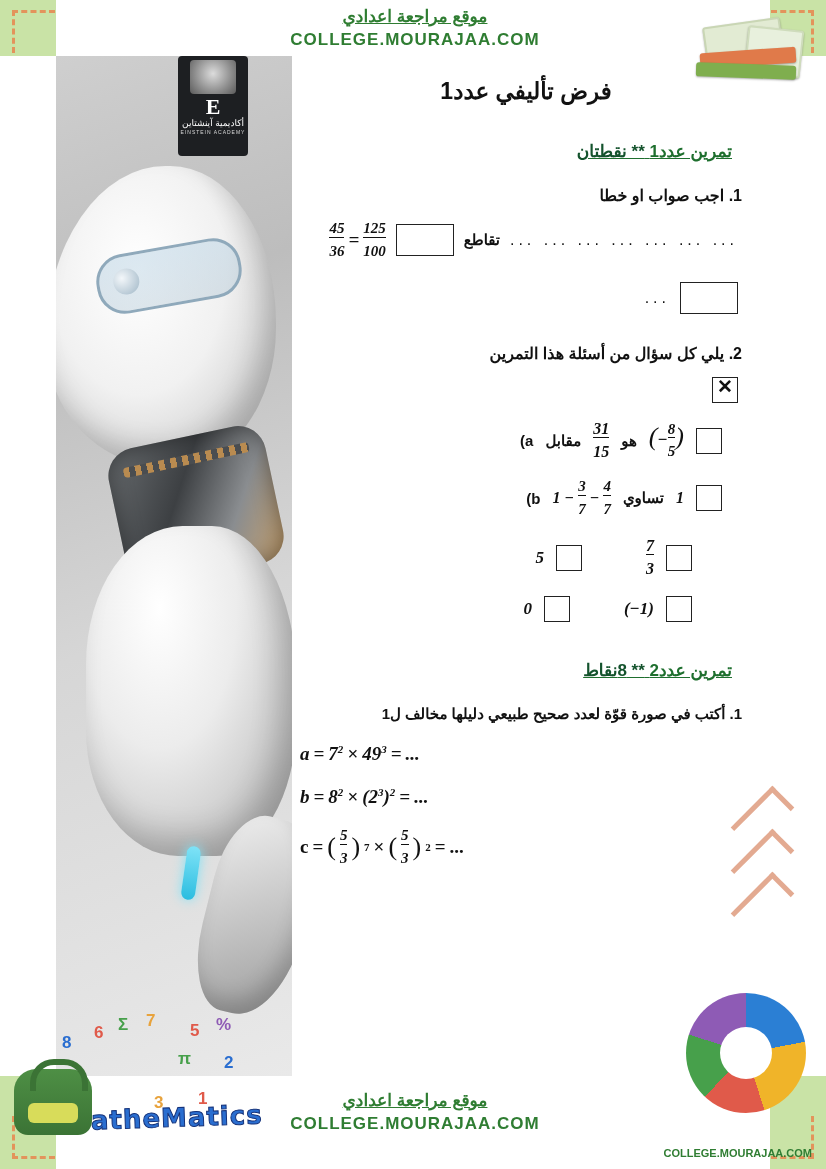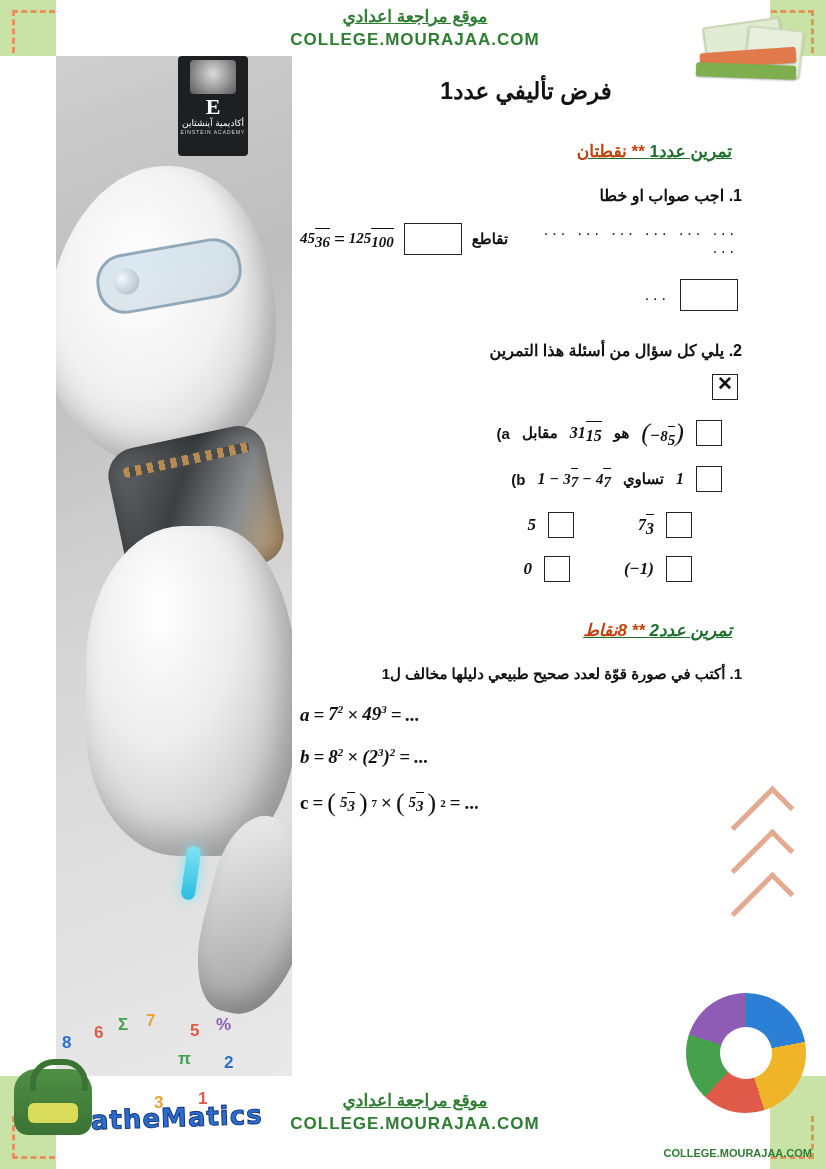--- a/index.html
+++ b/index.html
@@ -354,21 +354,21 @@
     margin: 18px 0 0 0;
     padding-right: 10px;
   }
   .ex-title {
     font-size: 17px;
     font-weight: bold;
     color: #1e6f2e;
     text-decoration: underline;
     margin: 36px 30px 0 0;
   }
-  .ex-title .pts { color:#c2410c; }
+  .ex-title .pts { color:#14532d; }
   .q {
     font-size: 16px;
     font-weight: bold;
     margin: 24px 20px 0 0;
     direction: rtl;
   }
   .row {
     display: flex;
     align-items: center;
     justify-content: flex-start;
@@ -392,21 +392,21 @@
     position: absolute;
     left: 0; right: 0; top: -3px;
     text-align: center;
     font-size: 19px;
     font-weight: bold;
     color: #111;
   }
   .dots { font-size: 16px; letter-spacing: 4px; }
   .frac {
     display: inline-flex;
-    flex-direction: row;
+    flex-direction: column;
     align-items: center;
     font-family: "Liberation Serif", serif;
     font-style: italic;
     font-size: 15px;
     line-height: 1.05;
     vertical-align: middle;
     direction: ltr;
   }
   .frac .den { border-top: 1.4px solid #111; padding-top: 6px; }
   .math {
@@ -603,21 +603,21 @@
     </div>
 
     <div class="opt-line" style="margin-top:18px; margin-right:70px;">
       <span class="answer-box sm"></span>
       <span class="math" style="font-size:17px;">(−1)</span>
       <span style="width:30px;"></span>
       <span class="answer-box sm"></span>
       <span class="math" style="font-size:17px;">0</span>
     </div>
 
-    <div class="ex-title" style="margin-top:38px;font-style:italic;">
+    <div class="ex-title" style="margin-top:38px;">
       <span>تمرين عدد2</span>
       <span class="pts">**  8نقاط</span>
     </div>
 
     <div class="q" style="font-size:15px;">1. أكتب في صورة قوّة لعدد صحيح طبيعي دليلها مخالف ل1</div>
 
     <div class="mono-eq">
       <span class="math">
         <span>a</span>
           <span>=</span>

